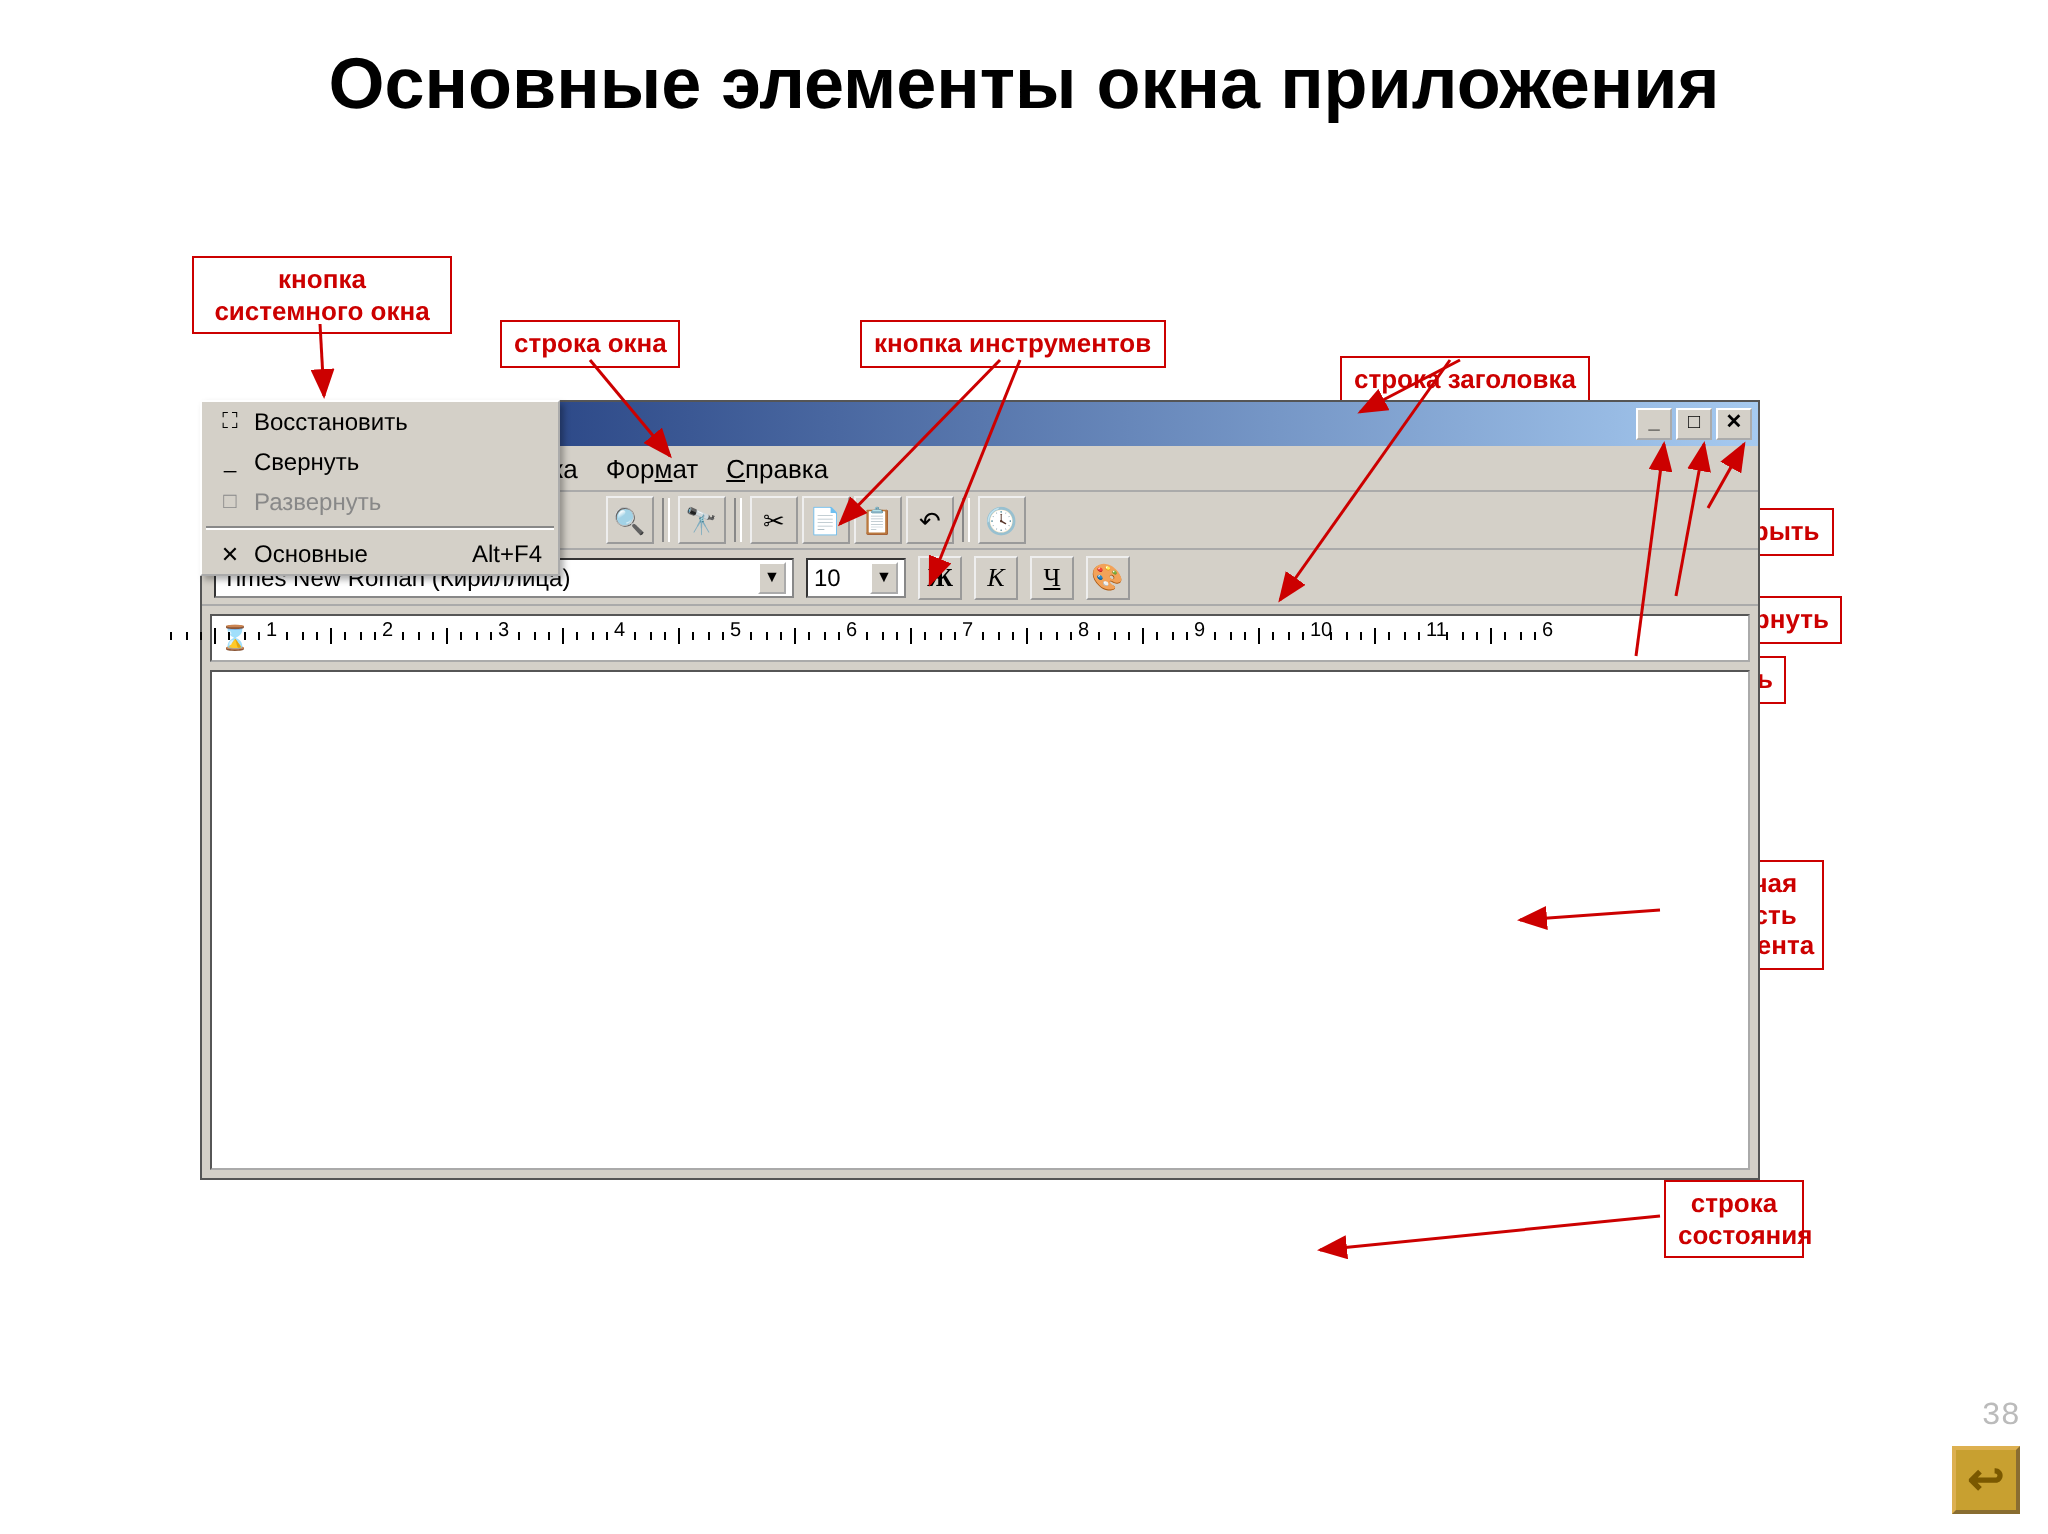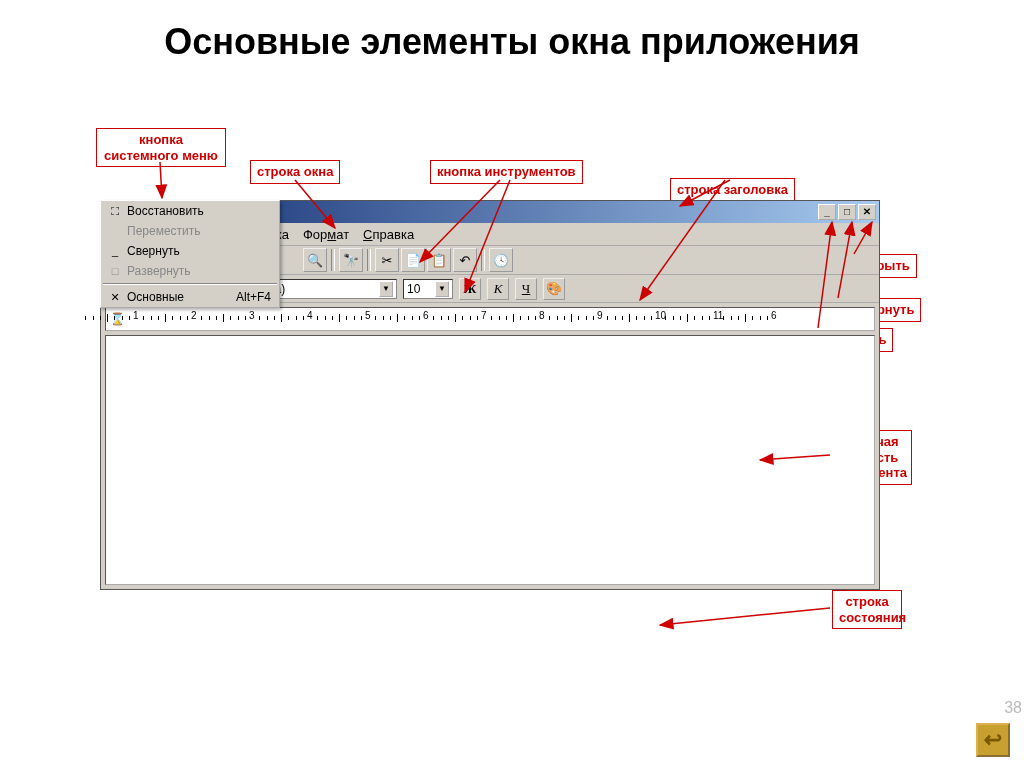--- a/index.html
+++ b/index.html
@@ -187,37 +187,37 @@
     display: flex;
     align-items: center;
     gap: 6px;
     color: #000;
   }
   .sysmenu-item.disabled { color: #888; }
   .sysmenu-sep { height:1px; border-top:1px solid #888; border-bottom:1px solid #fff; margin:2px 2px;}
   .sysmenu-accel { margin-left: auto; color:#000; }
   .sysico { width:12px; font-size:11px; text-align:center;}
 
-  .pagenum { position:absolute; right:2px; bottom:14px; color:#bbb; font-size:16px;}
+  .pagenum { position:absolute; right:14px; bottom:14px; color:#bbb; font-size:16px;font-family:Liberation Mono, monospace;}
   .nav-btn {
     position:absolute; right:14px; bottom:10px;
     width:34px; height:34px;
     background:#c8a030; border:2px outset #ddb050;
     color:#7a5800; font-size:22px; font-weight:bold;
     text-align:center; line-height:30px;
   }
 
   svg.arrow { position:absolute; pointer-events:none; z-index:5;}
 </style>
 </head>
 <body>
 
 <div class="page-title">Основные элементы окна приложения</div>
 
-<div class="annotation" style="left:96px; top:128px; width:130px;">кнопка системного меню</div>
+<div class="annotation" style="left:96px; top:128px; width:130px;">кнопка системного окна</div>
 <div class="annotation" style="left:250px; top:160px;">строка окна</div>
 <div class="annotation" style="left:430px; top:160px;">кнопка инструментов</div>
 <div class="annotation" style="left:670px; top:160px;margin-top:18px;">строка заголовка</div>
 <div class="annotation" style="left:800px; top:254px;">кнопка Закрыть</div>
 <div class="annotation" style="left:785px; top:298px;">кнопка Развернуть</div>
 <div class="annotation" style="left:770px; top:328px;">кнопка Свернуть</div>
 <div class="annotation" style="left:832px; top:430px; width:80px;">рабочая область документа</div>
 <div class="annotation" style="left:832px; top:590px; width:70px;">строка состояния</div>
 
 <div class="app-window">
@@ -361,24 +361,20 @@
       </div>
   </div>
   <div class="docarea"></div>
 </div>
 
 <div class="sysmenu">
   <div class="sysmenu-item">
       <span class="sysico">⛶</span>
       <span>Восстановить</span>
     </div>
-  <div class="sysmenu-item disabled">
-      <span class="sysico"></span>
-      <span>Переместить</span>
-    </div>
   <div class="sysmenu-item">
       <span class="sysico">_</span>
       <span>Свернуть</span>
     </div>
   <div class="sysmenu-item disabled">
       <span class="sysico">□</span>
       <span>Развернуть</span>
     </div>
   <div class="sysmenu-sep"></div>
   <div class="sysmenu-item">

